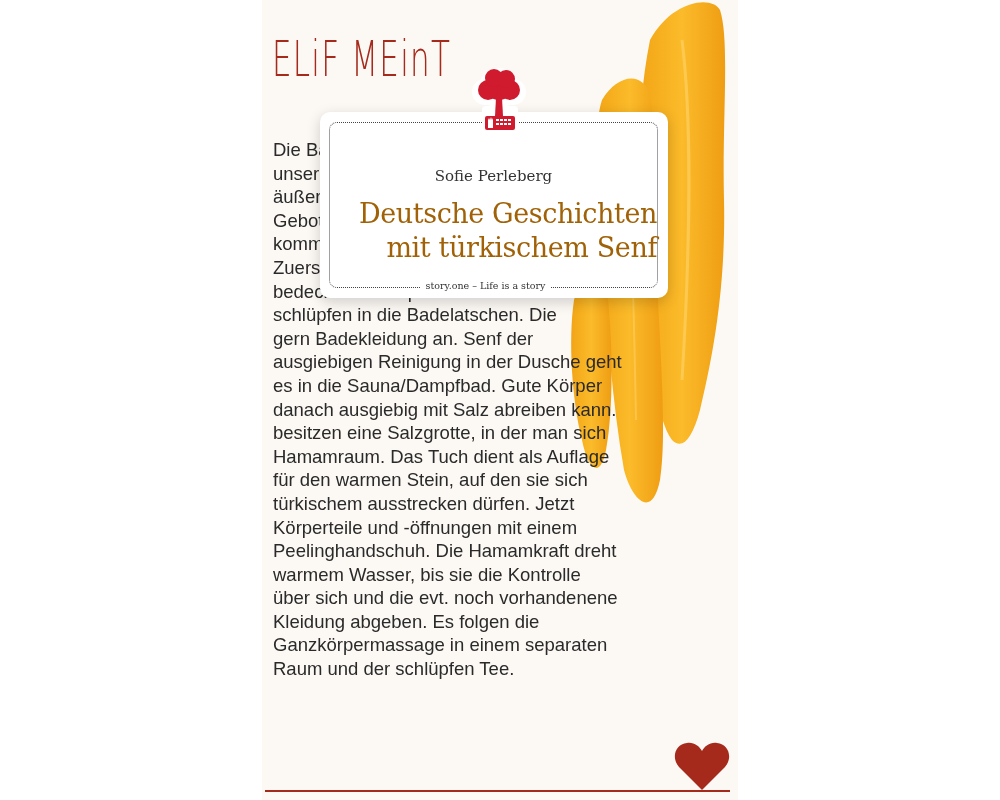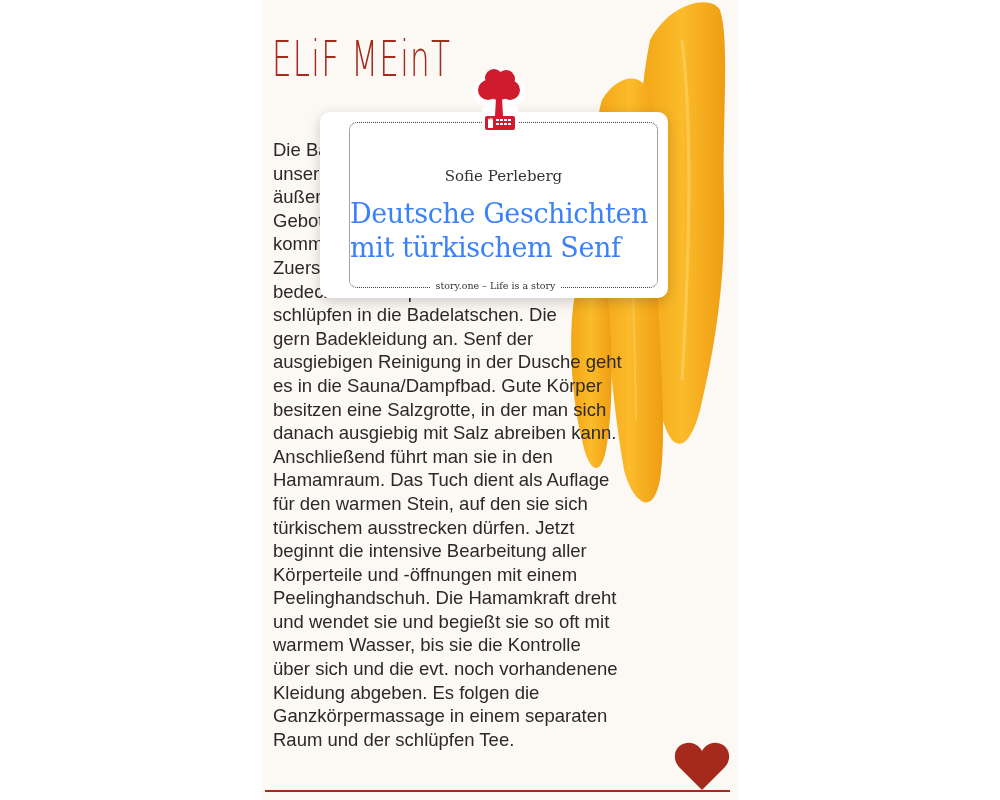--- a/index.html
+++ b/index.html
@@ -29,29 +29,29 @@
     .rule { position:absolute; left:3px; right:8px; top:790px; height:2px; background:#a52a1c; }
     .heart { position:absolute; left:411px; top:740px; width:58px; height:52px; }
 
     .card {
       position:absolute; left:320px; top:112px; width:348px; height:186px;
       background:#ffffff; border-radius:10px;
       box-shadow:0 4px 14px rgba(0,0,0,0.18);
     }
     .card-inner {
       position:absolute; left:9px; top:10px; right:10px; bottom:10px;
-      border:1.5px dotted #444; border-radius:8px;margin-left:20px;
+      border:1.5px dotted #444; border-radius:8px;
     }
     .author {
       position:absolute; left:0; right:0; top:44px; text-align:center;
       font-family:"DejaVu Serif", serif; font-size:15px; color:#333;
     }
     .title {
-      position:absolute; left:0; right:0; top:74px; text-align:left;
-      font-family:"DejaVu Serif", serif; font-size:27px; line-height:34px; color:#3b82f6;
+      position:absolute; left:0; right:0; top:74px; text-align:right;
+      font-family:"DejaVu Serif", serif; font-size:27px; line-height:34px; color:#a16207;
       letter-spacing:-0.4px;
     }
     .footer {
       position:absolute; left:0; right:16px; bottom:4px; text-align:center;
       font-family:"DejaVu Serif", serif; font-size:9.5px; color:#333;
     }
     .footer span { background:#fff; padding:0 6px; position:relative; top:8px; }
     .logo { position:absolute; left:470px; top:66px; width:58px; height:68px; }
   </style>
 </head>
@@ -80,30 +80,27 @@
     <span>unsere Blicke vor ihren</span>
     <span>äußeren Körperlichkeiten zu</span>
     <span>Gebote der Scham</span>
     <span>kommen. Sie</span>
     <span>Zuerst wird ein Tuch</span>
     <span>bedeckt den Körper</span>
     <span>schlüpfen in die Badelatschen. Die</span>
     <span>gern Badekleidung an. Senf der</span>
     <span>ausgiebigen Reinigung in der Dusche geht</span>
     <span>es in die Sauna/Dampfbad. Gute Körper</span>
+    <span>danach ausgiebig mit Salz abreiben kann.</span>
     <span>besitzen eine Salzgrotte, in der man sich</span>
-    <span>danach ausgiebig mit Salz abreiben kann.</span>
-    <span>Anschließend führt man sie in den</span>
     <span>Hamamraum. Das Tuch dient als Auflage</span>
     <span>für den warmen Stein, auf den sie sich</span>
     <span>türkischem ausstrecken dürfen. Jetzt</span>
-    <span>beginnt die intensive Bearbeitung aller</span>
     <span>Körperteile und -öffnungen mit einem</span>
     <span>Peelinghandschuh. Die Hamamkraft dreht</span>
-    <span>und wendet sie und begießt sie so oft mit</span>
     <span>warmem Wasser, bis sie die Kontrolle</span>
     <span>über sich und die evt. noch vorhandenene</span>
     <span>Kleidung abgeben. Es folgen die</span>
     <span>Ganzkörpermassage in einem separaten</span>
     <span>Raum und der schlüpfen Tee.</span>
   </div>
 
   <svg class="heart" viewBox="0 0 58 52">
     <path d="M29 50 L6 27 C-2 18 2 4 14 3 C21 2 26 6 29 11 C32 6 37 2 44 3 C56 4 60 18 52 27 Z" fill="#a52a1c"></path>
   </svg>

